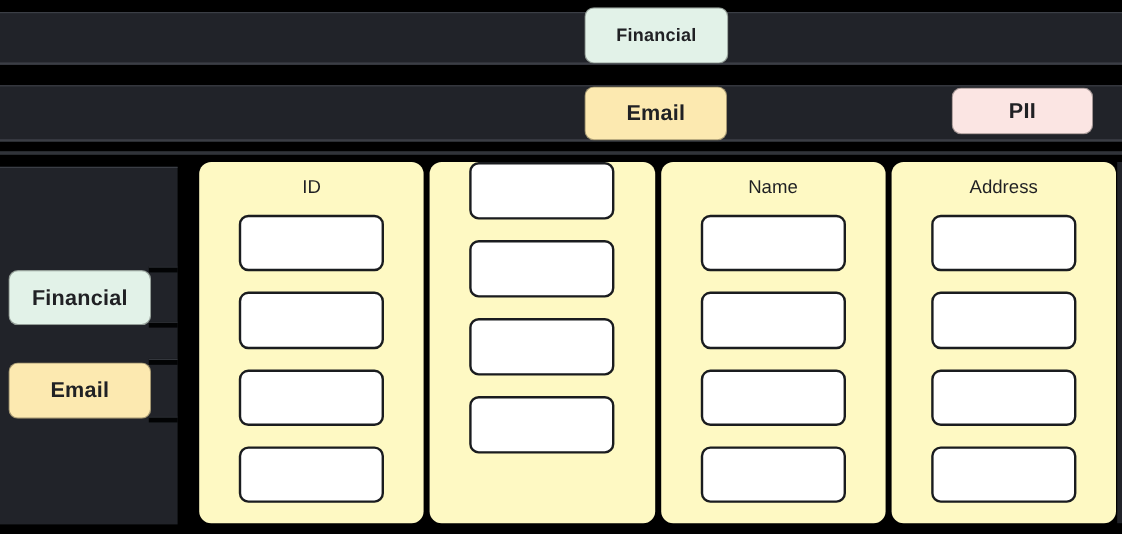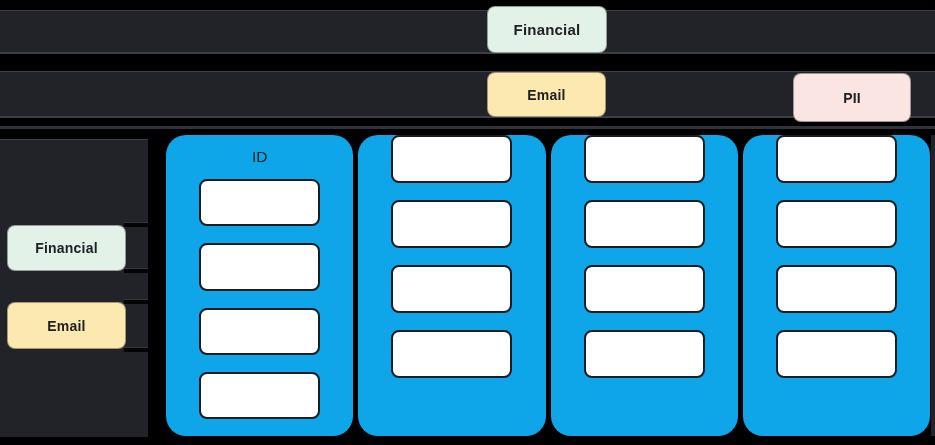--- a/index.html
+++ b/index.html
@@ -14,47 +14,47 @@
     box-sizing:border-box;
   }
   #bar1{top:10px;height:44px;}
   #bar2{top:71px;height:47px;}
   .thin-strip{position:absolute;left:0;width:935px;height:3px;background:#303339;}
   #strip1{top:126px;}
   
   .tag{
     position:absolute;display:flex;align-items:center;justify-content:center;
     border-radius:8px;border:1px solid rgba(0,0,0,0.35);box-sizing:border-box;
-    font-weight:bold;font-size:14px;color:#202124;letter-spacing:.2px;
+    font-weight:bold;font-size:18px;color:#202124;letter-spacing:.2px;
   }
   .tag-green{background:#e2f2e8;}
   .tag-yellow{background:#fce9b0;}
   .tag-pink{background:#fbe5e3;}
   #tag-financial-stream{left:487px;top:6px;width:120px;height:47px;font-size:15px;}
   #tag-email-stream{left:487px;top:72px;width:119px;height:45px;}
-  #tag-pii-stream{left:793px;top:73px;width:118px;height:49px;}
+  #tag-pii-stream{left:793px;top:73px;width:118px;height:39px;}
   
   #sidebar{
     position:absolute;left:0;top:139px;width:148px;height:298px;
     background:#212329;border-top:1px solid #3b3e45;box-sizing:border-box;
   }
   .groove{position:absolute;left:124px;width:24px;height:5px;background:#020304;
     border-top:1px solid #33363c;box-sizing:border-box;}
   #groove-1{top:82px;} #groove-2{top:128px;} #groove-3{top:159px;} #groove-4{top:207px;}
   #tag-financial-side{left:7px;top:85px;width:119px;height:46px;}
   #tag-email-side{left:7px;top:162px;width:119px;height:47px;}
   
   #right-sliver{position:absolute;left:931px;top:135px;width:4px;height:301px;background:#212329;}
   
   #columns{
     position:absolute;left:166px;top:135px;width:764px;height:301px;
     display:flex;gap:5px;
   }
   .column{
-    flex:1 1 0;background:#0ea5e9;border-radius:20px;box-sizing:border-box;
+    flex:1 1 0;background:#fef9c3;border-radius:10px;box-sizing:border-box;
     display:flex;flex-direction:column;align-items:center;
   }
   .col-header{
     height:45px;display:flex;align-items:center;justify-content:center;
     font-size:15.5px;color:#1f2023;
   }
   .cell{
     width:121px;height:48px;background:#ffffff;border:2px solid #1a1c1f;
     border-radius:8px;box-sizing:border-box;margin-bottom:17px;
   }
@@ -92,27 +92,29 @@
     </div>
 
     <div class="column">
       <div class="cell"></div>
       <div class="cell"></div>
       <div class="cell"></div>
       <div class="cell"></div>
     </div>
 
     <div class="column">
+      <div class="col-header">Name</div>
       <div class="cell"></div>
       <div class="cell"></div>
       <div class="cell"></div>
       <div class="cell"></div>
     </div>
 
     <div class="column">
+      <div class="col-header">Address</div>
       <div class="cell"></div>
       <div class="cell"></div>
       <div class="cell"></div>
       <div class="cell"></div>
     </div>
 
 
   </div>
 
   <div id="right-sliver"></div>

